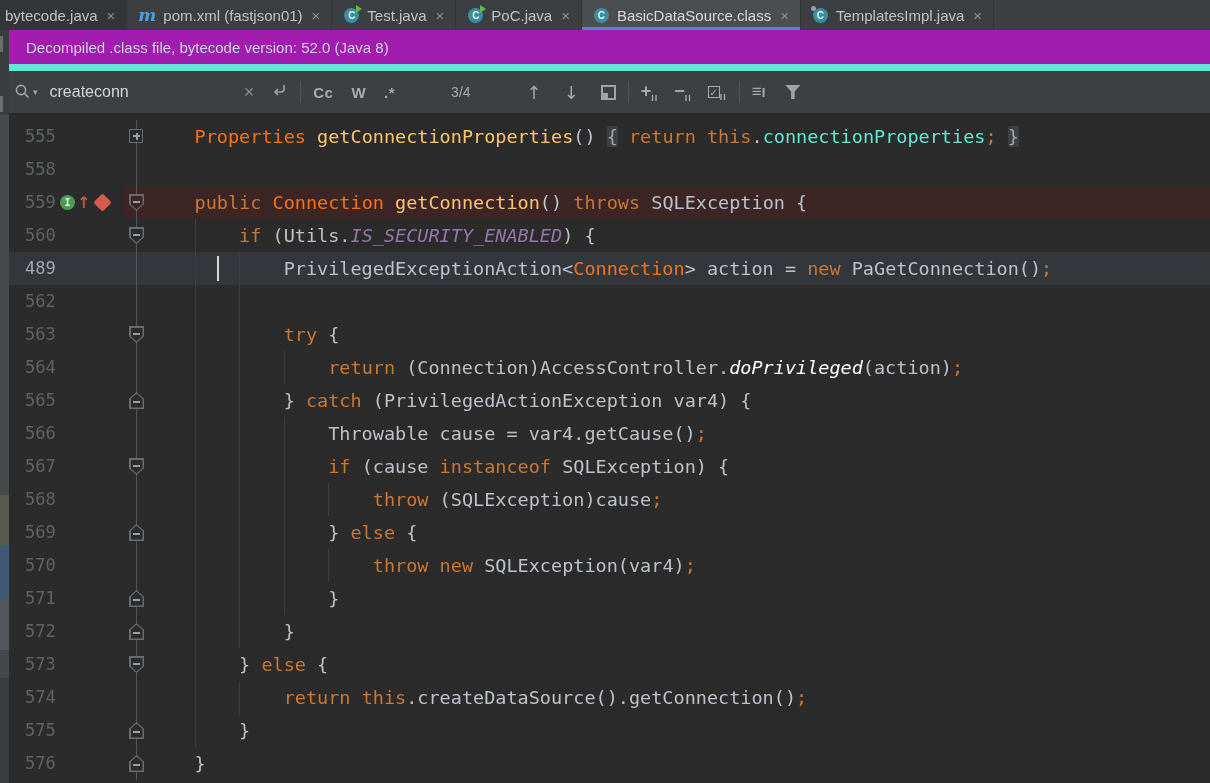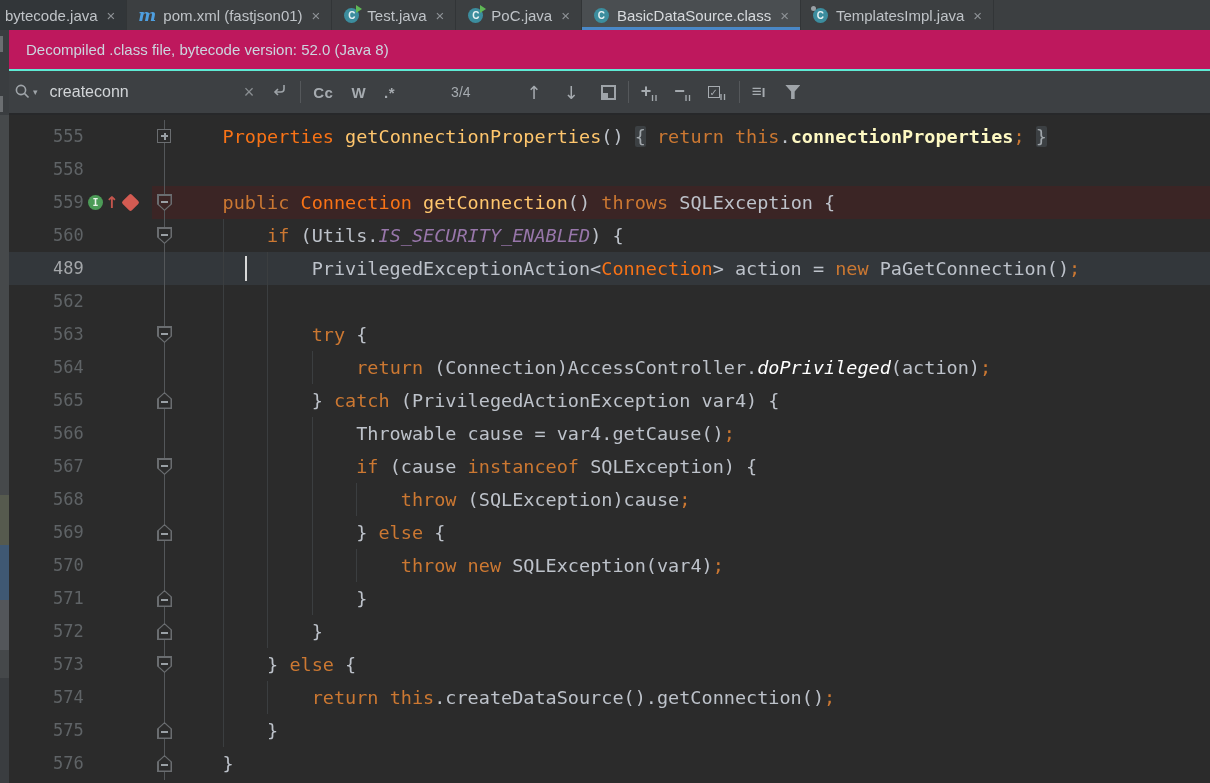--- a/index.html
+++ b/index.html
@@ -20,21 +20,21 @@
   .tab.active::after { content:""; position:absolute; left:0; right:0; bottom:0; height:3px; background:#4a88c7; }
   .micon { color:#4e9fe0; font-weight:bold; font-style:italic; font-size:17px; font-family:"DejaVu Serif",serif; }
   .cicon { position:relative; width:17px; height:17px; flex:none; }
   .cicon .ball { position:absolute; inset:1px; border-radius:50%; background:#3c8d9e;
                  color:#e8f2f4; font-size:10px; font-weight:bold; display:flex; align-items:center; justify-content:center; }
   .cicon .runarrow { position:absolute; right:-2px; top:-2px; width:0; height:0;
                      border-left:6px solid #5fb855; border-top:4px solid transparent; border-bottom:4px solid transparent; }
   .cicon .graydot { position:absolute; left:-1px; top:-1px; width:5px; height:5px; border-radius:50%; background:#9aa0a5; }
 
   
-  .banner { height:41px; background:#be185d; border-bottom:2px solid #5eead4;
+  .banner { height:41px; background:#a21caf; border-bottom:7px solid #5eead4;
             display:flex; align-items:center; padding-left:26px; }
   .banner span { font-size:15px; color:#ccd6df; }
 
   
   .searchbar { height:44px; background:#3d4043; border-bottom:2px solid #27282a;
                display:flex; align-items:center; padding:0 14px; color:#a6abb0; }
   .s-query { font-size:16px; color:#d2d5d8; margin-left:12px; }
   .s-clear { font-size:18px; color:#8a8e92; margin-left:115px; }
   .s-opt { font-size:15px; font-weight:bold; color:#a6abb0; letter-spacing:.5px; }
   .s-count { font-size:14px; color:#a6abb0; }
@@ -48,21 +48,21 @@
   .funnel { width:15px; height:14px; background:#9fa4a9;
             clip-path:polygon(0 0,100% 0,62% 46%,62% 100%,38% 100%,38% 46%); }
   .lines-ico { font-size:17px; color:#a6abb0; }
   .mag { position:relative; width:18px; height:18px; }
   .mag svg { display:block; }
   .mag-caret { font-size:9px; color:#9fa4a9; margin-left:1px; }
 
   
   .editor { position:relative; padding-top:5px; background:#2b2b2b;
             font-family:"DejaVu Sans Mono", monospace; }
-  .line { display:flex; height:33px;padding-left:28px; --rowbg:#2b2b2b; }
+  .line { display:flex; height:33px; --rowbg:#2b2b2b; }
   .line.bg-current { background:#33373b; --rowbg:#33373b; }
   .g-num { flex:0 0 56px; padding-left:25px; font-size:17px; color:#5f6366; line-height:33px; }
   .bg-current .g-num { color:#a4a7aa; }
   .g-icons { flex:0 0 68px; display:flex; align-items:center; gap:2px; padding-left:4px; }
   .rowbody { flex:1; display:flex; }
   .bg-breakpoint .rowbody { background:#3b2525; --rowbg:#3b2525; }
   .g-fold { flex:0 0 26px; position:relative; }
   .vline { position:absolute; left:12px; top:0; bottom:0; width:1px; background:#54575a; }
   .fm { position:absolute; left:5px; top:8px; width:15px; height:17px; }
   .fm .shape { position:absolute; inset:0; background:#6a6d70; }
@@ -81,21 +81,21 @@
   .ic-bp { width:13px; height:13px; background:#d35b52; border-radius:2px; transform:rotate(45deg); margin-left:4px; }
 
   .code { position:relative; flex:1; white-space:pre; font-size:18.5px; line-height:33px; color:#bdc2ca; }
   .guide { position:absolute; top:0; bottom:0; width:1px; background:#3b3e40; }
   .caret { position:absolute; top:4px; width:2px; height:25px; background:#d8d8d8; }
   .tk-kw  { color:#cc7832; }
   .tk-sem { color:#cc7832; }
   .tk-cls { color:#f97316; }
   .tk-mth { color:#ffc66d; }
   .tk-smth{ color:#ffffff; font-style:italic; }
-  .tk-fld { color:#fef9c3;font-weight:bold; }
+  .tk-fld { color:#5eead4; }
   .tk-sfld{ color:#9876aa; font-style:italic; }
   .tk-pln { color:#bdc2ca; }
   .tk-fbox{ color:#a0a6ab; background:#3c4043; border-radius:2px; }
 
   
   .sliver { position:absolute; left:0; top:30px; bottom:0; width:9px; background:#3a3d40; z-index:5; }
   .sliver .seg { position:absolute; left:0; width:9px; }
 </style>
 </head>
 <body>

